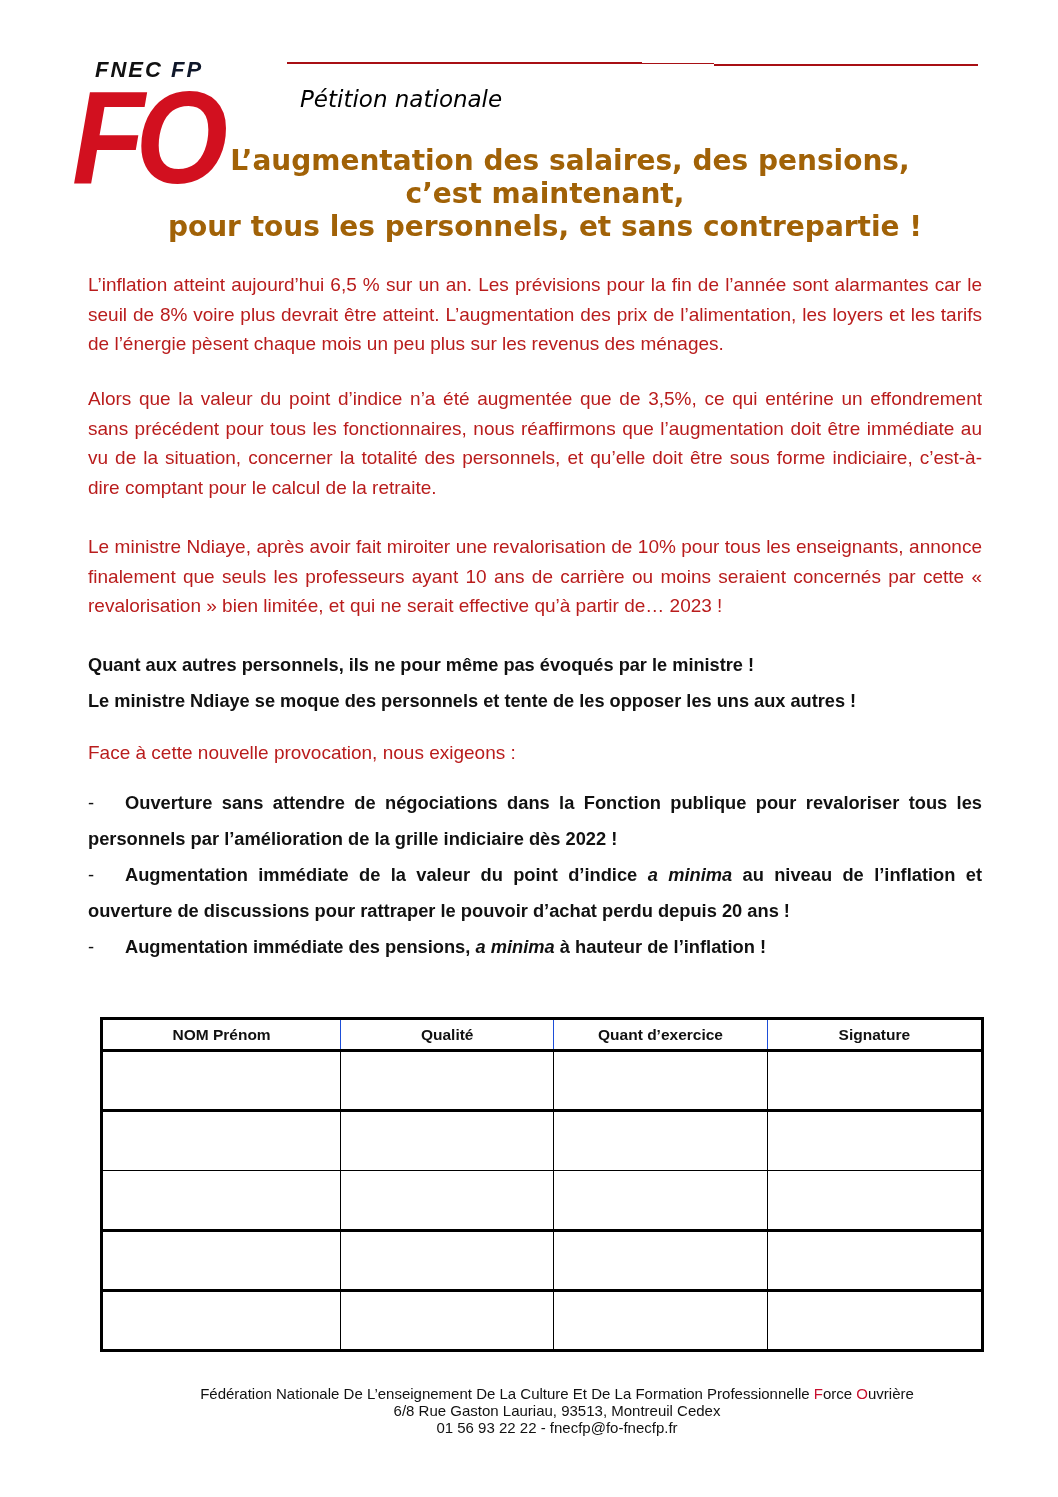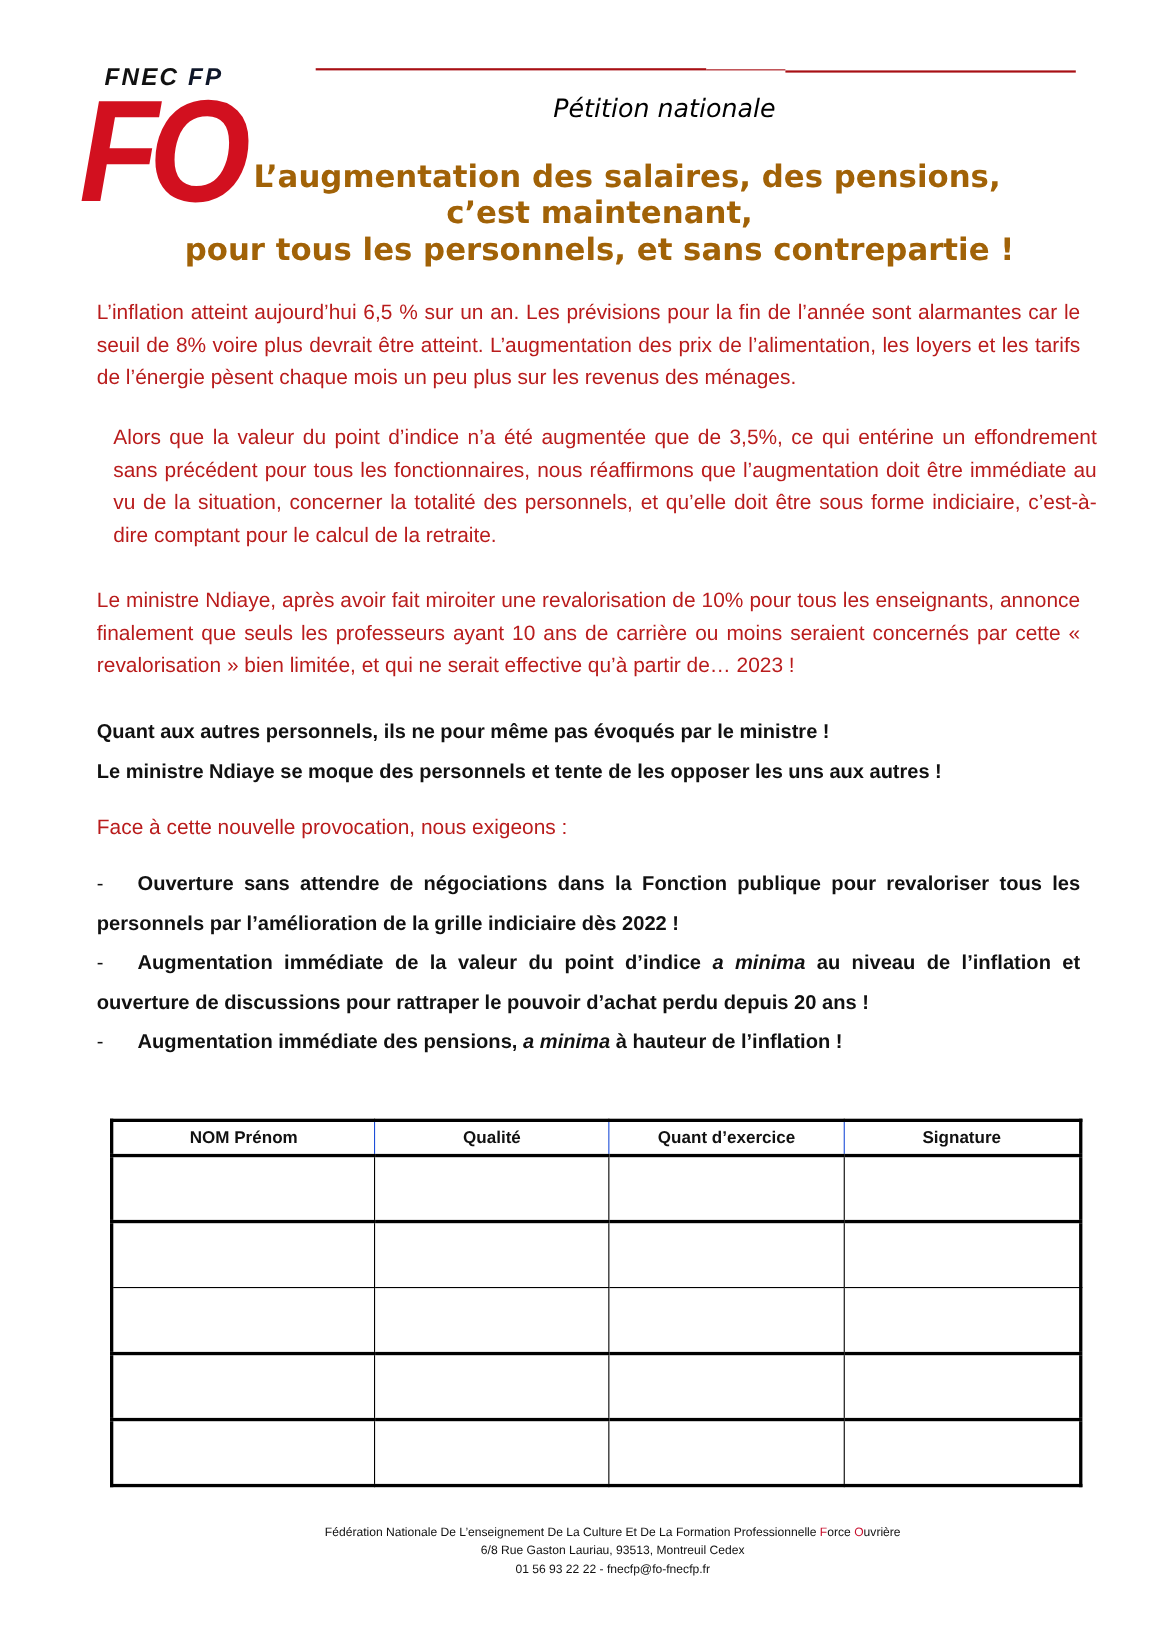--- a/index.html
+++ b/index.html
@@ -9,28 +9,28 @@
   .logo { position: absolute; left: 76px; top: 52px; width: 150px; height: 150px; }
   .logo-fnec { position: absolute; left: 19px; top: 5px; font-family: "Liberation Sans", sans-serif; font-weight: bold; font-style: italic; font-size: 22px; letter-spacing: 2px; color: #111; }
   .logo-fp { color: #0f172a; }
   .logo-fo { position: absolute; left: -4px; top: 20px; font-family: "Liberation Sans", sans-serif; font-weight: bold; font-style: italic; font-size: 132px; line-height: 1; color: #d2101f; letter-spacing: -10px; transform: scaleX(0.9); transform-origin: left top; }
 
   .rule { position: absolute; height: 2px; background: #a80f14; }
   .rule.r1 { left: 287px; top: 62px; width: 355px; }
   .rule.r1b { left: 642px; top: 63px; width: 72px; height: 1px; }
   .rule.r2 { left: 714px; top: 64px; width: 264px; }
 
-  .subtitle { position: absolute; left: 300px; top: 86px; width: 608px; text-align: center; font-family: "DejaVu Sans", sans-serif; font-style: italic; font-size: 23px; color: #000; }
+  .subtitle { position: absolute; left: 300px; top: 86px; width: 608px; font-family: "DejaVu Sans", sans-serif; font-style: italic; font-size: 23px; color: #000; }
   .headline { position: absolute; left: 150px; top: 144px; width: 790px; text-align: center; font-family: "DejaVu Sans", sans-serif; font-weight: bold; font-size: 28px; line-height: 33px; color: #a16207; }
   .headline span { display: block; }
   .headline .l1 { padding-left: 50px; }
 
   .para { position: absolute; left: 88px; width: 894px; font-family: "Liberation Sans", sans-serif; font-size: 19px; line-height: 29.5px; text-align: justify; color: #b91c1c; }
   .p1 { top: 270px; }
-  .p2 { top: 384px; margin-left: 15px; }
+  .p2 { top: 384px; }
   .p3 { top: 532px; }
   .bold-lines { position: absolute; left: 88px; top: 647px; width: 910px; font-family: "Liberation Sans", sans-serif; font-weight: bold; font-size: 18.2px; line-height: 36px; color: #111; }
   .bold-lines div { white-space: nowrap; }
   .p4 { top: 738px; }
 
   .demands { position: absolute; left: 88px; top: 785px; width: 894px; font-family: "Liberation Sans", sans-serif; font-weight: bold; font-size: 18.3px; line-height: 36px; color: #111; text-align: justify; }
   .demand .dash { display: inline-block; width: 37px; font-weight: normal; }
   .demand .it { font-style: italic; }
 
   .sig-table { position: absolute; left: 100px; top: 1017px; width: 884px; border-collapse: collapse; border: 3px solid #000; }
@@ -38,21 +38,21 @@
   .sig-table th:first-child { border-left: none; }
   .sig-table td { height: 60px; border-left: 1px solid #000; }
   .sig-table td:first-child { border-left: none; }
   .sig-table tr.thick td { border-bottom: 3px solid #000; }
   .sig-table tr.thin td { border-bottom: 1px solid #000; }
   .sig-table col.c1 { width: 240px; }
   .sig-table col.c2 { width: 214px; }
   .sig-table col.c3 { width: 214px; }
   .sig-table col.c4 { width: 216px; }
 
-  .footer { position: absolute; left: 200px; top: 1385px; width: 714px; text-align: center; font-family: "Liberation Sans", sans-serif; font-size: 11px; line-height: 17px; color: #111; }
+  .footer { position: absolute; left: 200px; top: 1385px; width: 714px; text-align: center; font-family: "Liberation Sans", sans-serif; font-size: 15px; line-height: 17px; color: #111; }
   .footer .red { color: #c8102e; }
 </style>
 </head>
 <body>
 
 <div class="logo">
   <div class="logo-fnec"><span>FNEC</span> <span class="logo-fp">FP</span></div>
   <div class="logo-fo">FO</div>
 </div>
 

